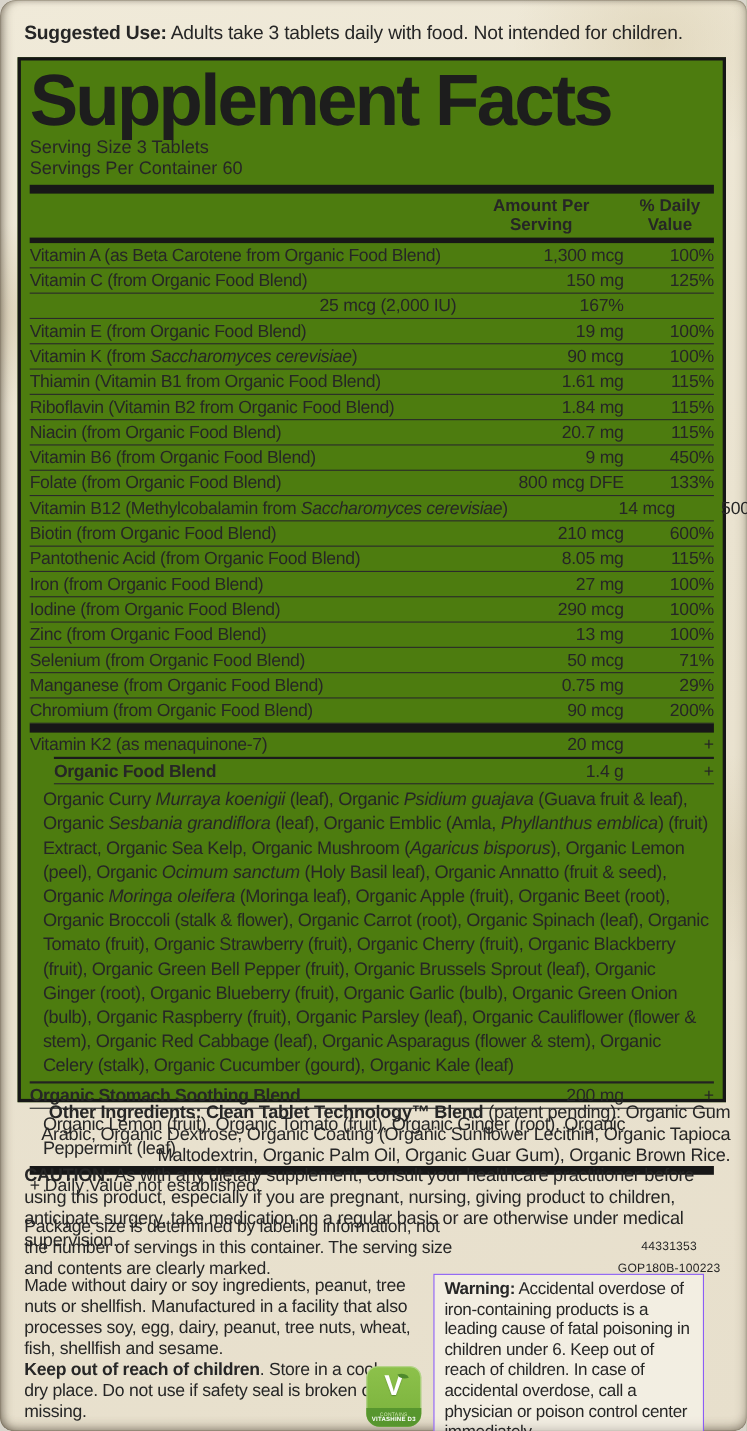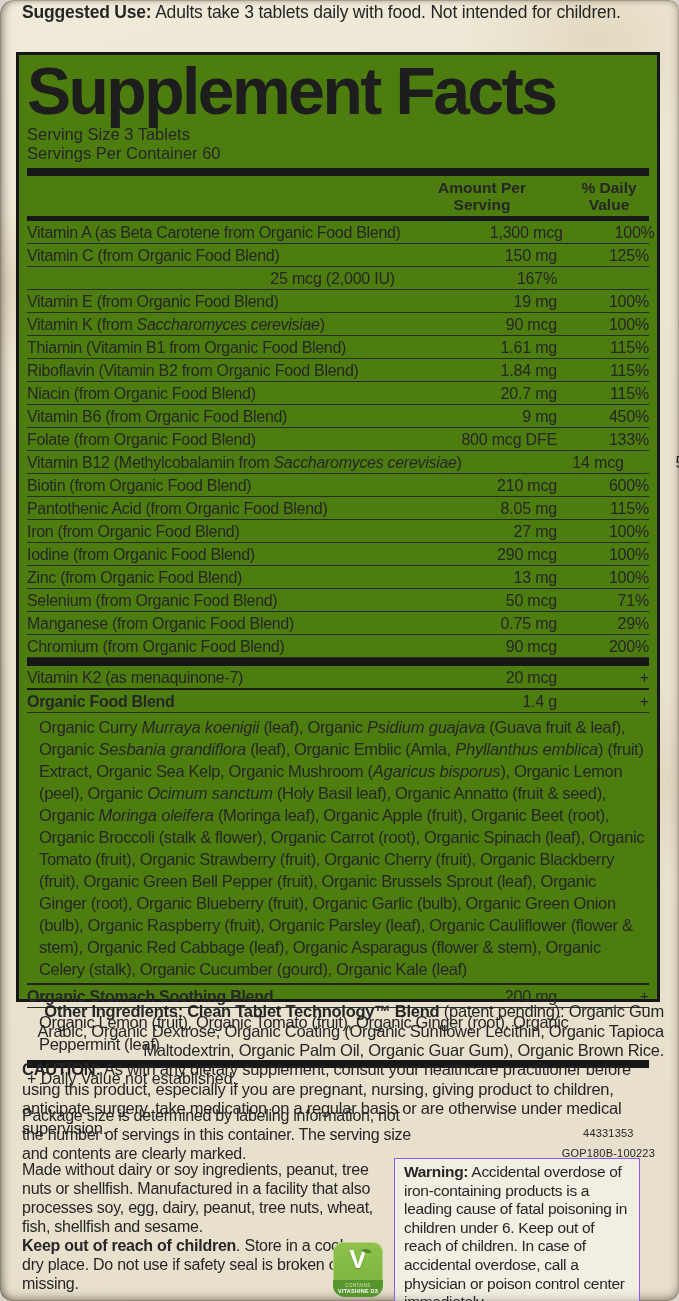--- a/index.html
+++ b/index.html
@@ -20,44 +20,44 @@
       linear-gradient(160deg,#f0ead9 0%,#eae3d0 45%,#e7dfcc 100%);
     box-shadow:
       inset 0 0 0 1px rgba(90,80,60,.25),
       inset 7px 0 9px -4px rgba(70,60,45,.55),
       inset -7px 0 10px -6px rgba(70,60,45,.35),
       inset 0 -9px 10px -6px rgba(70,60,45,.45),
       inset 0 4px 6px -4px rgba(70,60,45,.35);
   }
   .abs{position:absolute;}
   
-  .suggested{left:22px;top:2px;width:648px;font-size:17.5px;letter-spacing:-.2px;white-space:nowrap;}
+  .suggested{left:22px;top:19px;width:648px;font-size:17.5px;letter-spacing:-.2px;white-space:nowrap;}
   
   .facts-box{
     left:16px;top:52px;width:644px;height:950px;box-sizing:border-box;
     border:3px solid #161616;background:#4d7c0f;padding:0 8px;
   }
   .sf-title{
     font-size:66px;line-height:64px;font-weight:700;letter-spacing:-2.5px;
     margin-top:4px;color:#1d1d1d;white-space:nowrap;
   }
   .serving{font-size:16.5px;line-height:19px;margin-top:2px;}
   .bar{background:#171717;}
   .bar-8{height:8px;}
   .bar-5{height:5px;}
   .bar-m6{margin-top:5px;}
-  .grid{display:grid;grid-template-columns:1fr 150px 80px;column-gap:12px;}
+  .grid{display:grid;grid-template-columns:1fr 150px 80px;column-gap:2px;}
   .thead{padding:3px 0 3px;font-weight:700;font-size:15.5px;line-height:17px;align-items:center;}
   .thead .h-amt,.thead .h-dv{text-align:center;}
   .nrow{height:22px;align-items:end;border-bottom:1.5px solid #2a2a2a;font-size:16px;line-height:20px;}
   .nrow .nname{white-space:nowrap;overflow:visible;letter-spacing:-.3px;}
   .nrow .namt,.nrow .ndv{text-align:right;letter-spacing:-.2px;}
   .nrow.nb{border-bottom:none;}
   .nrow.bold .nname{font-weight:700;}
-  .nrow.topline{border-top:2.5px solid #1c1c1c;}
+  .nrow.topline{border-top:2.5px solid #1c1c1c;margin-left:22px;}
   .blend-para{
     font-size:16.5px;line-height:22px;letter-spacing:-.35px;
     padding:3px 2px 3px 12px;
   }
   .blend-para i{letter-spacing:-.2px;}
   .divider-2{height:0;border-top:2px solid #222;}
   .footnote{font-size:16px;line-height:18px;padding-top:2px;}
   
   .para{font-size:16.5px;letter-spacing:-.25px;}
   .other-ing{left:22px;top:1002px;width:642px;line-height:19.5px;text-align:right;}

